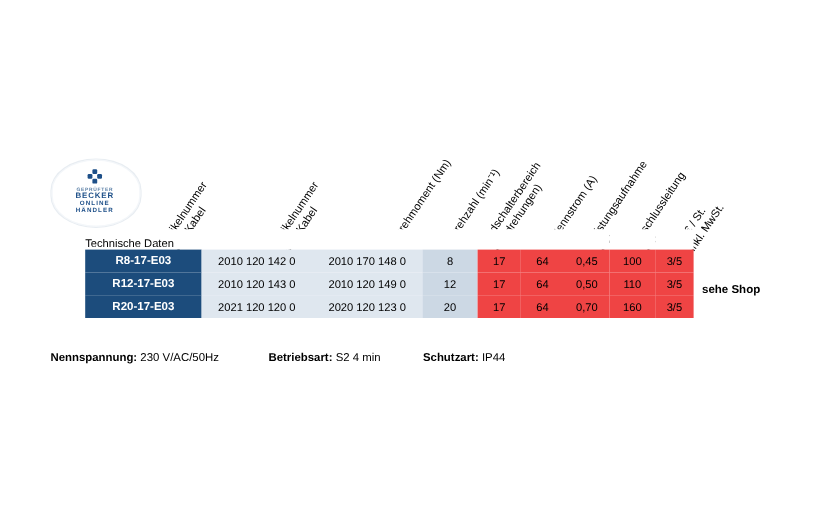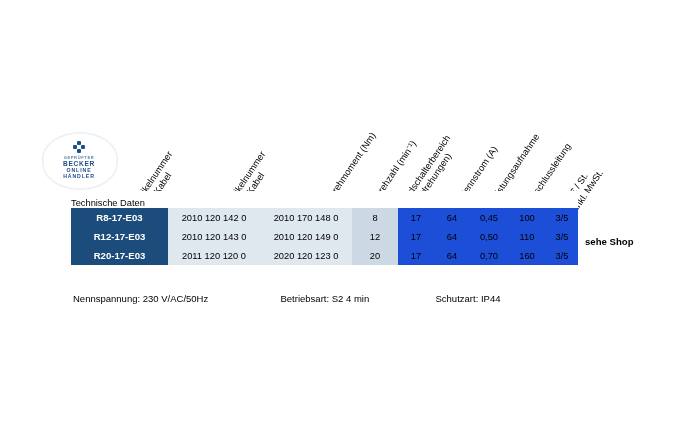--- a/index.html
+++ b/index.html
@@ -147,21 +147,21 @@
   .cell {
     height: 19px;
     text-align: center;
     font-size: 9.3px;
     color: #000000;
     border-bottom: 1px solid #ffffff;
     border-left: 1px solid #ffffff;
   }
   .band-a { background: #dfe7ef; }
   .band-b { background: #ccd8e4; }
-  .band-c { background: #1d4ed8; }
+  .band-c { background: #ef4444; }
 
   .c-art3  { width: 92px; }
   .c-art5  { width: 92px; }
   .c-dreh  { width: 46px; }
   .c-dz    { width: 36px; }
   .c-end   { width: 36px; }
   .c-nenn  { width: 38px; }
   .c-leist { width: 38px; text-align: center; }
   .c-ansch { width: 32px; }
 
@@ -169,21 +169,21 @@
 
   
   .footer {
     position: absolute;
     left: 42px;
     top: 293px;
     font-size: 9.5px;
     color: #000000;
     white-space: nowrap;
   }
-  .footer b { font-weight: normal; margin-left: 31px; }
+  .footer b { font-weight: bold; }
   .footer .gap1 { display: inline-block; width: 36px; }
   .footer .gap2 { display: inline-block; width: 30px; }
 
   .shop {
     position: absolute;
     left: 585px;
     top: 236px;
     font-size: 9.6px;
     font-weight: bold;
     color: #000000;
@@ -279,21 +279,21 @@
       <td class="cell band-b c-dreh">12</td>
       <td class="cell band-c c-dz">17</td>
       <td class="cell band-c c-end">64</td>
       <td class="cell band-c c-nenn">0,50</td>
       <td class="cell band-c c-leist">110</td>
       <td class="cell band-c c-ansch">3/5</td>
     </tr>
 
     <tr>
       <td class="row-label">R20-17-E03</td>
-      <td class="cell band-a c-art3">2011 120 120 0</td>
+      <td class="cell band-a c-art3">2021 120 120 0</td>
       <td class="cell band-a c-art5">2020 120 123 0</td>
       <td class="cell band-b c-dreh">20</td>
       <td class="cell band-c c-dz">17</td>
       <td class="cell band-c c-end">64</td>
       <td class="cell band-c c-nenn">0,70</td>
       <td class="cell band-c c-leist">160</td>
       <td class="cell band-c c-ansch">3/5</td>
     </tr>
 
   </tbody>

